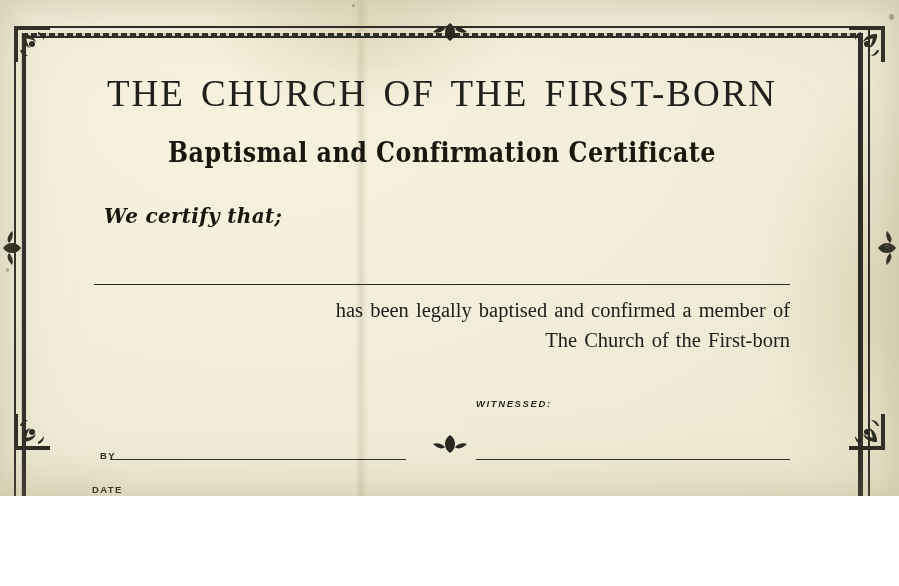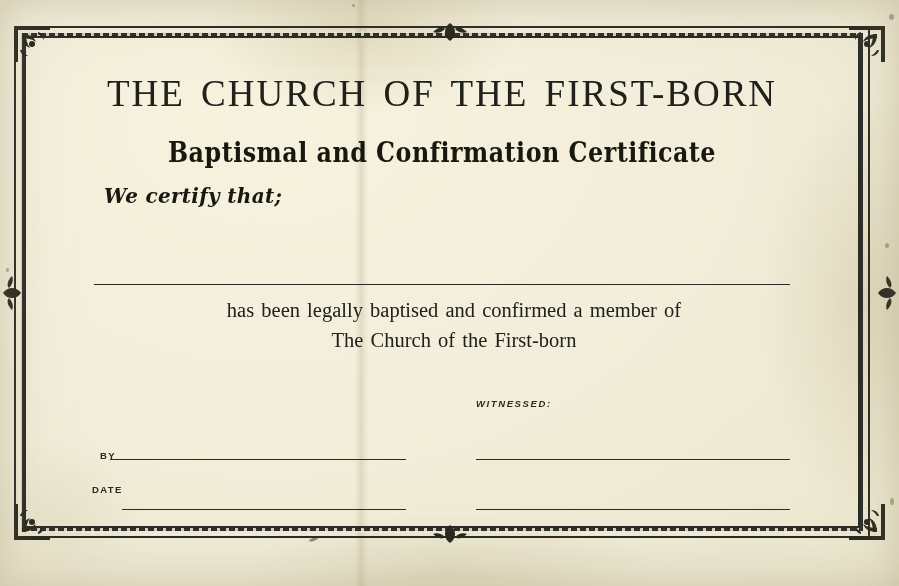--- a/index.html
+++ b/index.html
@@ -11,21 +11,21 @@
     width: 899px;
     height: 586px;
     overflow: hidden;
     font-family: "Liberation Serif", serif;
   }
 
   
   #certificate-page {
     position: relative;
     width: 899px;
-    height: 586px;
+    height: 496px;
     background:
       radial-gradient(ellipse at 30% 20%, #f6f2de 0%, #f2eedb 45%, #ece7cf 100%);
     overflow: hidden;
   }
 
   
   #paper-texture {
     position: absolute;
     inset: 0;
     pointer-events: none;
@@ -149,44 +149,44 @@
     font-weight: bold;
     font-size: 27px;
     letter-spacing: 0.5px;
     color: #18180f;
     margin-top: 22px;
     font-stretch: condensed;
     transform: scaleX(0.98);
   }
 
   #certify-line {
-    margin-top: 16px;
+    margin-top: 36px;
     margin-left: 58px;
     font-family: "DejaVu Serif", serif;
     font-weight: bold;
     font-style: italic;
     font-size: 20px;
     color: #18180f;
     letter-spacing: 0.3px;
   }
 
   #name-rule {
     position: absolute;
     left: 48px;
     top: 228px;
     width: 696px;
     border-bottom: 1.4px solid #2b2b24;
   }
 
   #statement {
     position: absolute;
-    left: 60px;
+    left: 48px;
     top: 240px;
     width: 696px;
-    text-align: center;
+    text-align: right;
     font-family: "Liberation Serif", serif;
     font-size: 20.5px;
     color: #20201c;
     line-height: 1.45;
     word-spacing: 2px;
   }
   #statement .line2 { display: block; }
 
   #witnessed-label {
     position: absolute;

